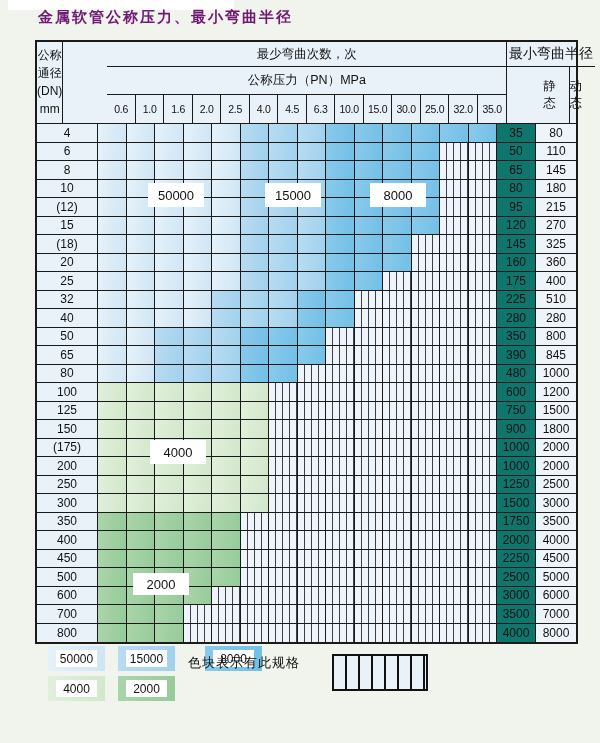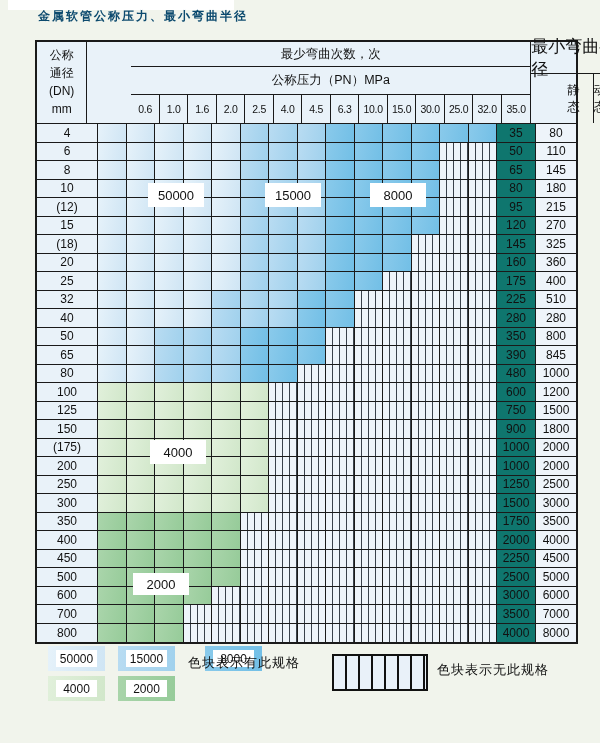--- a/index.html
+++ b/index.html
@@ -3,45 +3,45 @@
 <meta charset="utf-8">
 <style>
   html,body{margin:0;padding:0;}
   .page{
     position:relative; width:600px; height:743px;
     background:#f1f4ec; overflow:hidden;
     font-family:"Liberation Sans", sans-serif; color:#111;
   }
   .top-strip{position:absolute; left:8px; top:0; width:226px; height:10px; background:#ffffff;}
   .title{
-    position:absolute; left:38px; top:8px; font-size:12px; font-weight:bold;
-    font-family:Liberation Mono, monospace; letter-spacing:2px; color:#0c4a6e;
+    position:absolute; left:38px; top:8px; font-size:15px; font-weight:bold;
+    font-family:Liberation Mono, monospace; letter-spacing:2px; color:#701a75;
   }
   
   .tbl{
     position:absolute; left:35px; top:40px; width:543px;
     border:2px solid #1a1a1a; box-sizing:border-box; background:#eef4fa;
   }
   .tbl *{box-sizing:border-box;}
   .hdr{display:flex; height:82px; border-bottom:1px solid #1a1a1a; background:#e9f2f9;}
   .corner{
     width:68px; border-right:1px solid #1a1a1a; display:flex; flex-direction:column;
-    align-items:center; justify-content:space-evenly; font-size:12px; line-height:1.05; padding:2px 12px;
+    align-items:center; justify-content:space-evenly; font-size:12px; line-height:1.05; padding:2px 0;
   }
   .mid{width:400px; border-right:1px solid #1a1a1a; display:flex; flex-direction:column;margin-left:44px;}
   .bend-hdr{height:25px; border-bottom:1px solid #1a1a1a; display:flex; align-items:center; justify-content:center; font-size:12.5px;}
   .pn-hdr{height:28px; border-bottom:1px solid #1a1a1a; display:flex; align-items:center; justify-content:center; font-size:12.5px;}
   .pvals{flex:1; display:flex;}
   .pval{
     width:28.5px; border-right:1px solid #1a1a1a; display:flex; align-items:center;
     justify-content:center; font-size:10.5px; letter-spacing:-0.3px;
   }
   .pval:last-child{border-right:none;}
   .rightcol{flex:1; display:flex; flex-direction:column;}
-  .radius-hdr{height:32px; border-bottom:1px solid #1a1a1a; display:flex; align-items:center; justify-content:center; font-size:17px;font-family:Liberation Mono, monospace;}
+  .radius-hdr{height:25px; border-bottom:1px solid #1a1a1a; display:flex; align-items:center; justify-content:center; font-size:14px;font-family:Liberation Mono, monospace;}
   .sd{flex:1; display:flex;margin-left:36px;}
   .sd .static{width:39px; border-right:1px solid #1a1a1a;}
   .sd div{display:flex; align-items:center; justify-content:center; font-size:12.5px; flex:1;}
   .body .row{display:flex; height:18.5px; border-bottom:1px solid #1a1a1a;}
   .body .row:last-child{border-bottom:none;}
   .dn{
     width:61px; border-right:1px solid #1a1a1a; background:#e9f2f9;
     display:flex; align-items:center; justify-content:center; font-size:12px;
   }
   .cell{width:28.5px; border-right:1px solid #1a1a1a;}
@@ -665,14 +665,13 @@
     <div class="inner">8000</div>
   </div>
   <div class="sw c-g1" style="left:48px; top:676px;">
     <div class="inner">4000</div>
   </div>
   <div class="sw c-g2" style="left:118px; top:676px;">
     <div class="inner">2000</div>
   </div>
   <div class="legend-note" style="left:188px; top:654px;">色块表示有此规格</div>
   <div class="hatchbox"></div>
-  <div class="legend-note" style="left:437px; top:661px;">色块表示无此规格</div>
 </div>
 
 </body></html>

